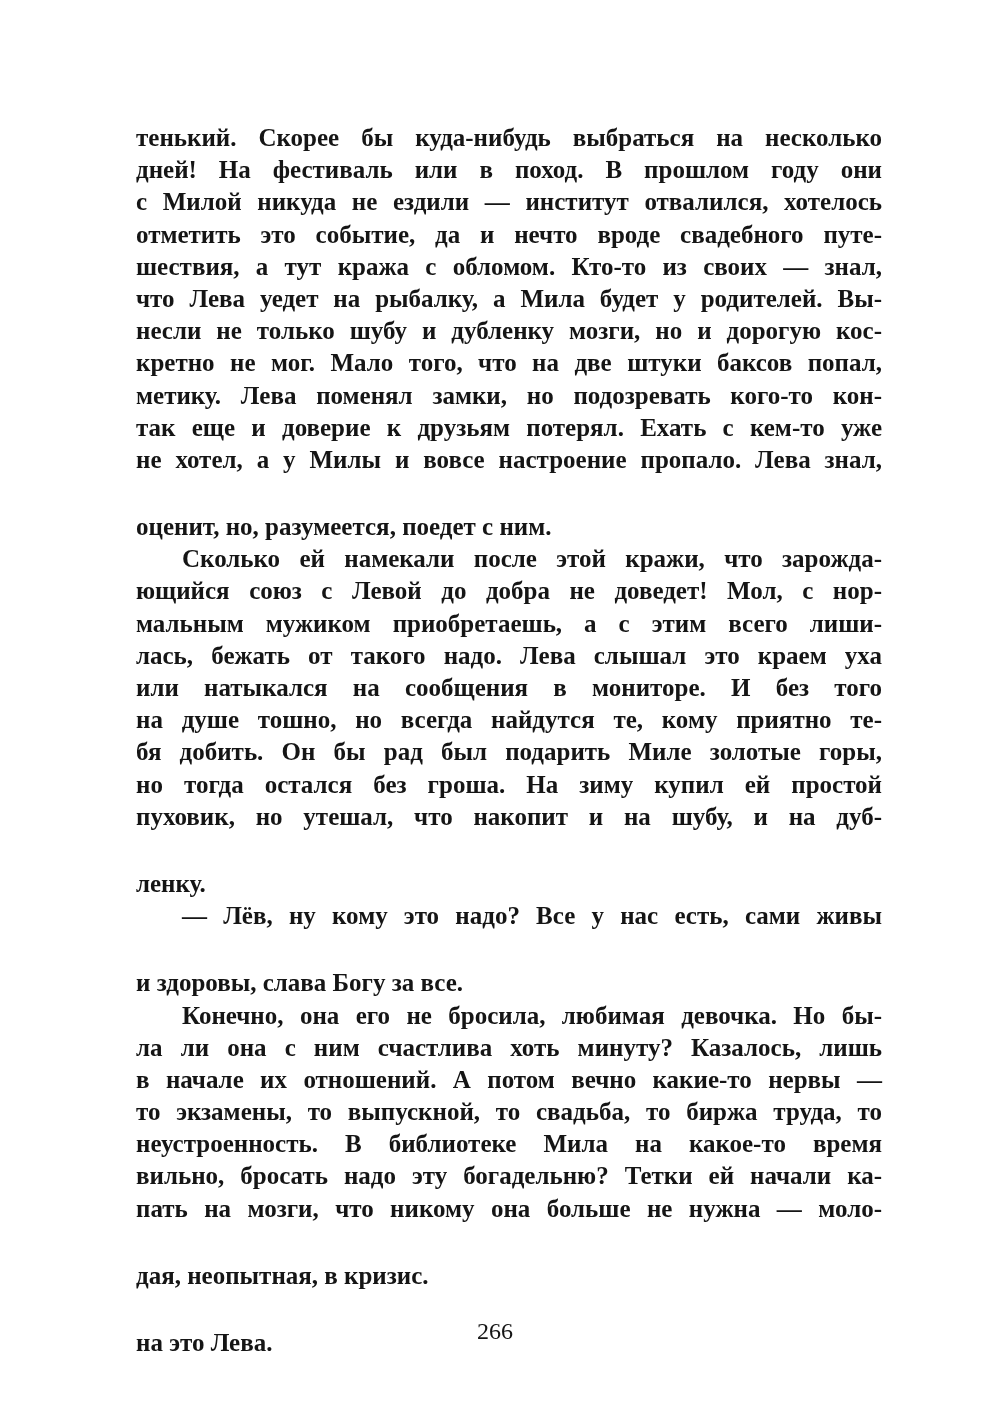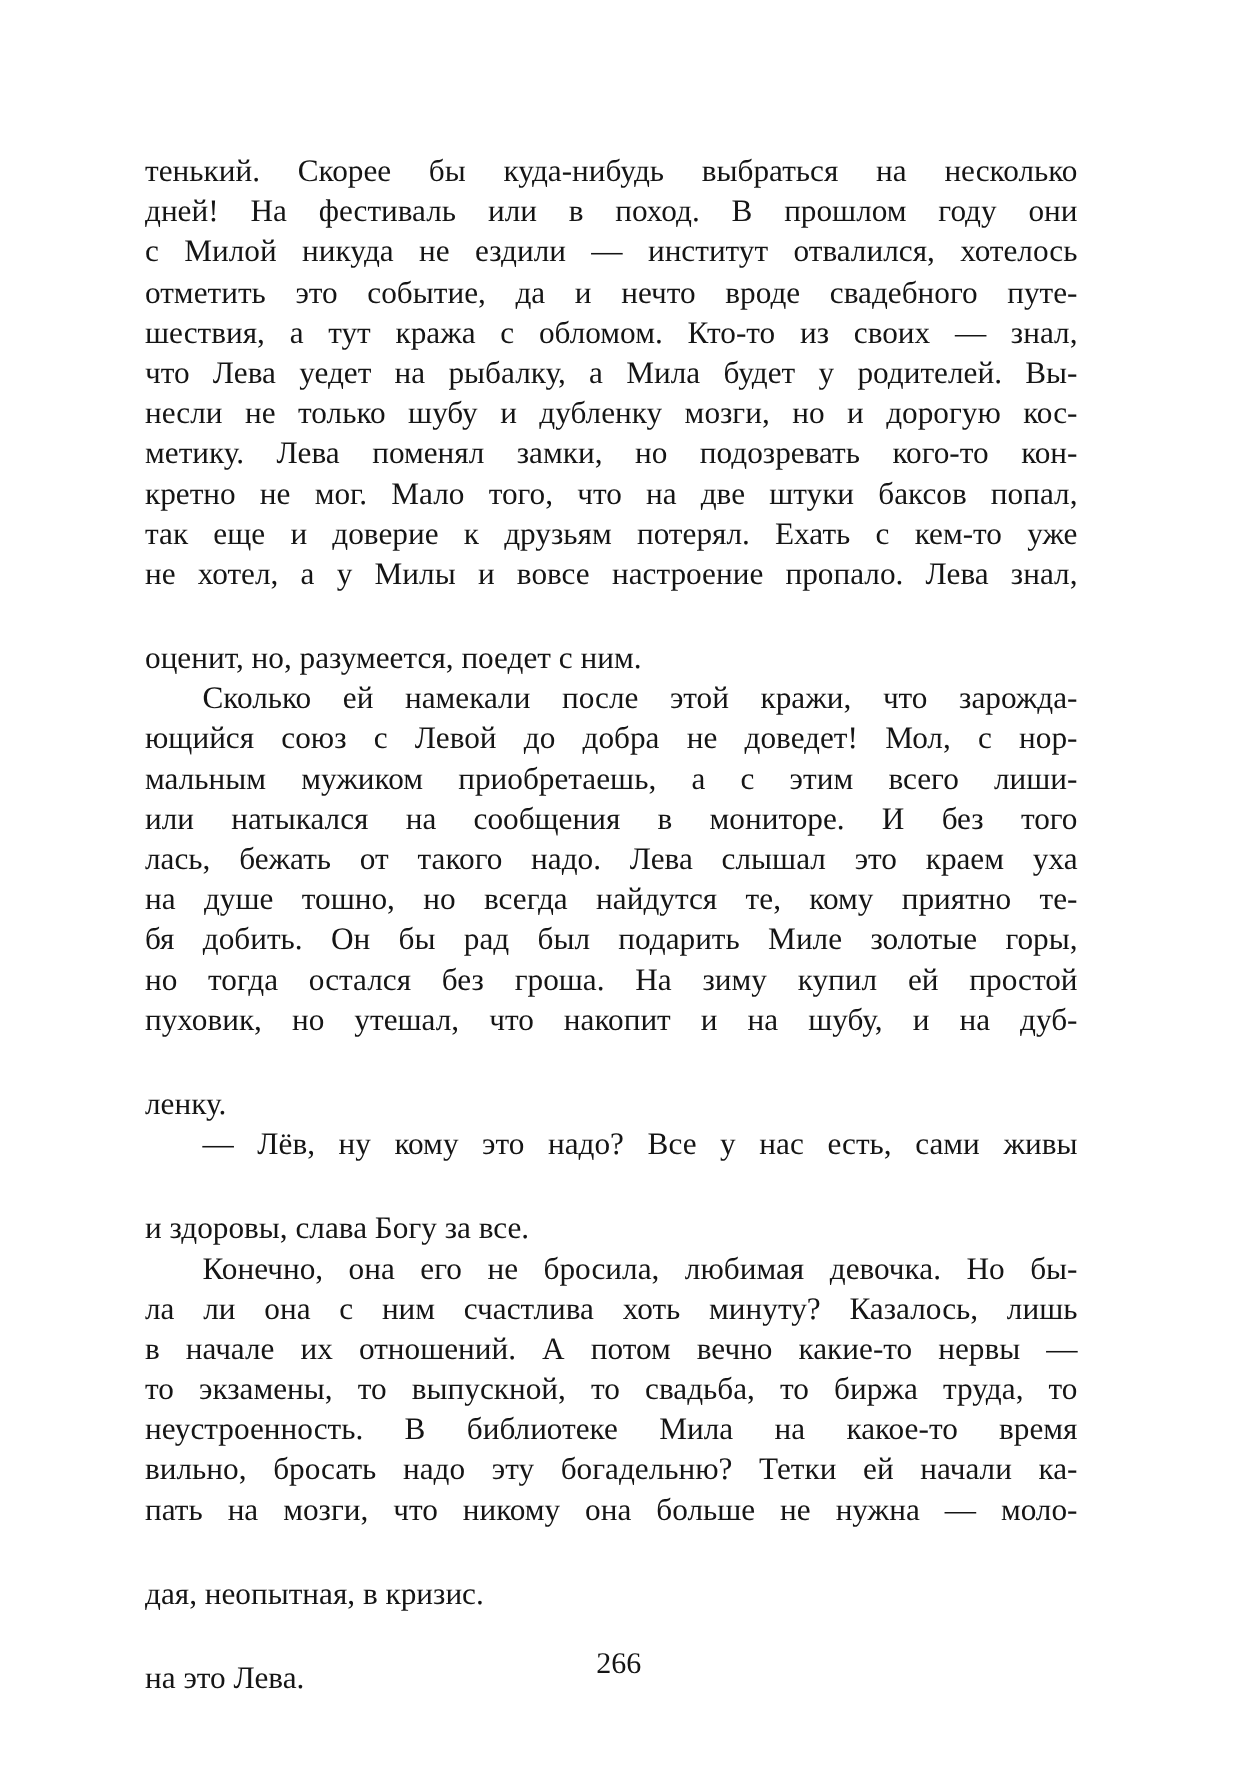--- a/index.html
+++ b/index.html
@@ -11,23 +11,24 @@
     position: relative;
     width: 1005px;
     height: 1420px;
     background: #ffffff;
     overflow: hidden;
     font-family: "Liberation Serif", "DejaVu Serif", serif;
     color: #151515;
   }
   .text-block {
     position: absolute;
-    left: 116px;
+    left: 136px;
     top: 122px;
     width: 746px;
+    font-weight: bold;
   }
   .paragraph {
     margin: 0;
     padding: 0;
   }
   .line {
     font-size: 25px;
     line-height: 32.2px;
     height: 32.2px;
     text-align: justify;
@@ -57,32 +58,32 @@
 <div class="page">
   <div class="text-block" id="text-block">
       <div class="paragraph">
         <div class="line">тенький. Скорее бы куда-нибудь выбраться на несколько</div>
         <div class="line">дней! На фестиваль или в поход. В прошлом году они</div>
         <div class="line">с Милой никуда не ездили — институт отвалился, хотелось</div>
         <div class="line">отметить это событие, да и нечто вроде свадебного путе-</div>
         <div class="line">шествия, а тут кража с обломом. Кто-то из своих — знал,</div>
         <div class="line">что Лева уедет на рыбалку, а Мила будет у родителей. Вы-</div>
         <div class="line">несли не только шубу и дубленку мозги, но и дорогую кос-</div>
+        <div class="line">кретно не мог. Мало того, что на две штуки баксов попал,</div>
         <div class="line">метику. Лева поменял замки, но подозревать кого-то кон-</div>
-        <div class="line">кретно не мог. Мало того, что на две штуки баксов попал,</div>
         <div class="line">так еще и доверие к друзьям потерял. Ехать с кем-то уже</div>
         <div class="line">не хотел, а у Милы и вовсе настроение пропало. Лева знал,</div>
         <div class="line last">оценит, но, разумеется, поедет с ним.</div>
       </div>
       <div class="paragraph">
         <div class="line indent">Сколько ей намекали после этой кражи, что зарожда-</div>
         <div class="line">ющийся союз с Левой до добра не доведет! Мол, с нор-</div>
         <div class="line">мальным мужиком приобретаешь, а с этим всего лиши-</div>
+        <div class="line">лась, бежать от такого надо. Лева слышал это краем уха</div>
         <div class="line">или натыкался на сообщения в мониторе. И без того</div>
-        <div class="line">лась, бежать от такого надо. Лева слышал это краем уха</div>
         <div class="line">на душе тошно, но всегда найдутся те, кому приятно те-</div>
         <div class="line">бя добить. Он бы рад был подарить Миле золотые горы,</div>
         <div class="line">но тогда остался без гроша. На зиму купил ей простой</div>
         <div class="line">пуховик, но утешал, что накопит и на шубу, и на дуб-</div>
         <div class="line last">ленку.</div>
       </div>
       <div class="paragraph">
         <div class="line indent">— Лёв, ну кому это надо? Все у нас есть, сами живы</div>
         <div class="line last">и здоровы, слава Богу за все.</div>
       </div>

